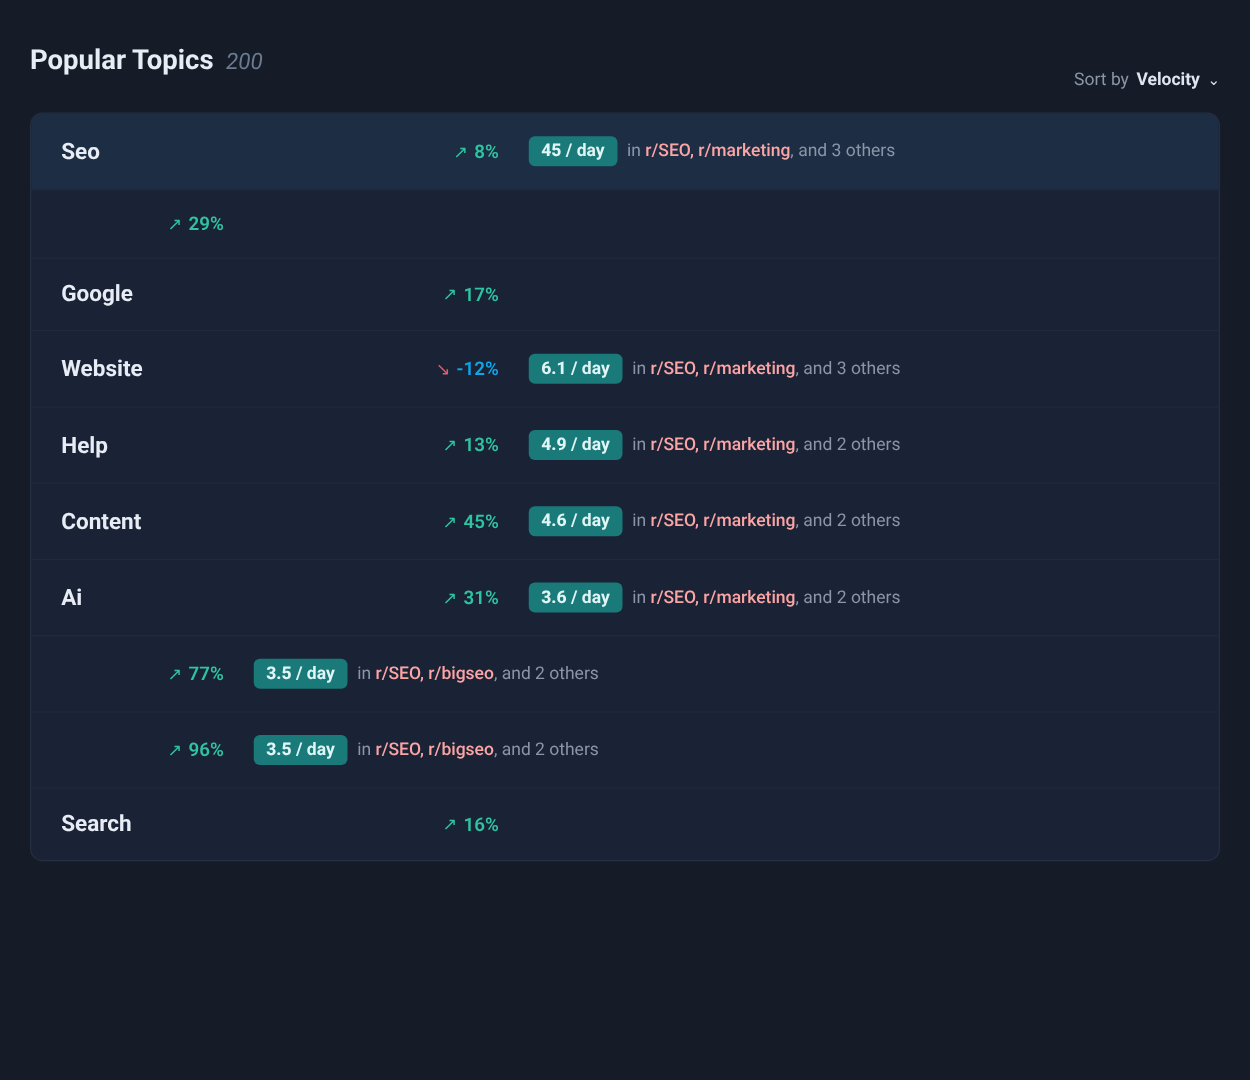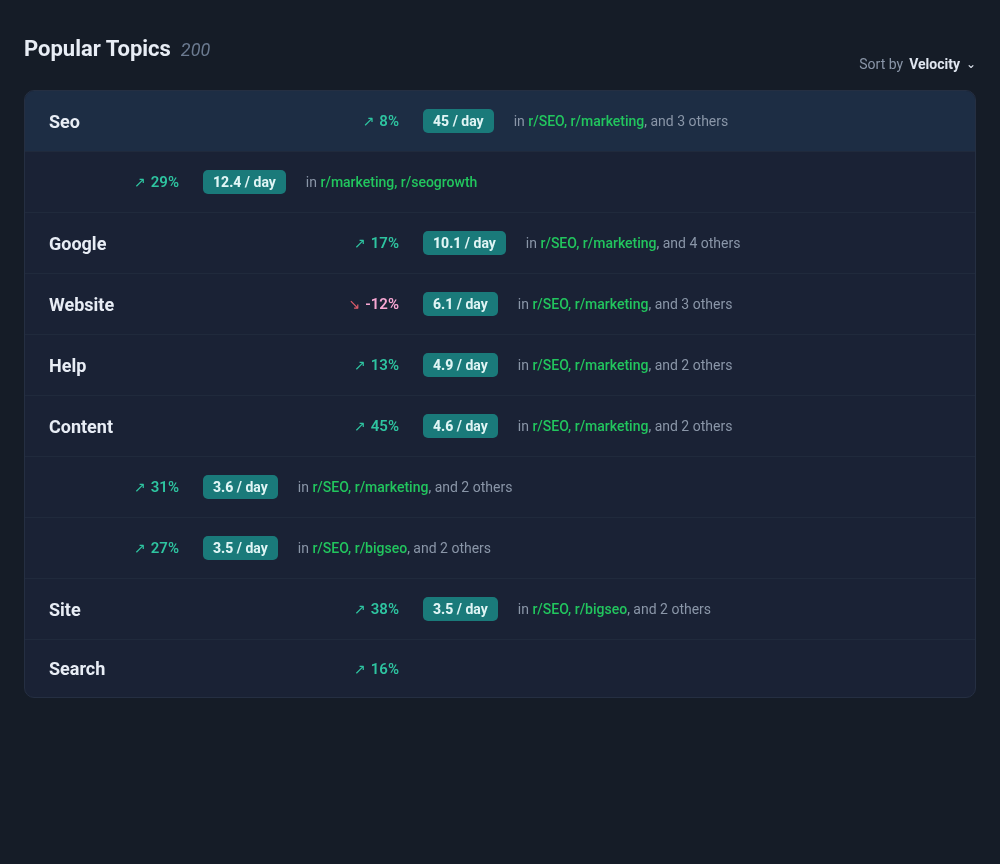--- a/index.html
+++ b/index.html
@@ -122,28 +122,28 @@
     .velocity-percent {
       font-size: 15px;
       font-weight: 600;
     }
 
     .velocity-percent.up {
       color: #2ec4a0;
     }
 
     .velocity-percent.down {
-      color: #f9a8d4;
+      color: #0ea5e9;
     }
 
     .topic-detail {
       flex: 1;
       display: flex;
       align-items: center;
-      gap: 12px;
+      gap: 0;
       padding-left: 24px;
     }
 
     .rate-badge {
       background-color: #1a7a7a;
       color: #e0f5f5;
       padding: 4px 10px;
       border-radius: 5px;
       font-size: 14px;
       font-weight: 700;
@@ -155,21 +155,21 @@
       font-weight: 800;
     }
 
     .rate-context {
       font-size: 14px;
       color: #8a96a8;
       white-space: nowrap;
     }
 
     .rate-context .subreddit {
-      color: #22c55e;
+      color: #fca5a5;
       font-weight: 500;
     }
   </style>
 </head>
 <body>
 
 <div class="header">
   <div class="header-left">
     <span class="header-title">Popular Topics</span>
     <span class="header-count">200</span>
@@ -196,44 +196,26 @@
         <span class="rate-context">
            in <span class="subreddit">r/SEO, r/marketing</span>, and 3 others
         </span>
       </div>
     </div>
     <div class="topic-row">
       <div class="topic-velocity">
         <span class="velocity-icon velocity-up">↗</span>
         <span class="velocity-percent up">29%</span>
       </div>
-      <div class="topic-detail">
-        <span class="rate-badge">
-          <span class="rate-num">12.4</span>
-          <span>/ day</span>
-        </span>
-        <span class="rate-context">
-           in <span class="subreddit">r/marketing, r/seogrowth</span>
-        </span>
-      </div>
     </div>
     <div class="topic-row">
       <div class="topic-name">Google</div>
       <div class="topic-velocity">
         <span class="velocity-icon velocity-up">↗</span>
         <span class="velocity-percent up">17%</span>
-      </div>
-      <div class="topic-detail">
-        <span class="rate-badge">
-          <span class="rate-num">10.1</span>
-          <span>/ day</span>
-        </span>
-        <span class="rate-context">
-           in <span class="subreddit">r/SEO, r/marketing</span>, and 4 others
-        </span>
       </div>
     </div>
     <div class="topic-row">
       <div class="topic-name">Website</div>
       <div class="topic-velocity">
         <span class="velocity-icon velocity-down">↘</span>
         <span class="velocity-percent down">-12%</span>
       </div>
       <div class="topic-detail">
         <span class="rate-badge">
@@ -271,54 +253,54 @@
         <span class="rate-badge">
           <span class="rate-num">4.6</span>
           <span>/ day</span>
         </span>
         <span class="rate-context">
            in <span class="subreddit">r/SEO, r/marketing</span>, and 2 others
         </span>
       </div>
     </div>
     <div class="topic-row">
+      <div class="topic-name">Ai</div>
       <div class="topic-velocity">
         <span class="velocity-icon velocity-up">↗</span>
         <span class="velocity-percent up">31%</span>
       </div>
       <div class="topic-detail">
         <span class="rate-badge">
           <span class="rate-num">3.6</span>
           <span>/ day</span>
         </span>
         <span class="rate-context">
            in <span class="subreddit">r/SEO, r/marketing</span>, and 2 others
         </span>
       </div>
     </div>
     <div class="topic-row">
       <div class="topic-velocity">
         <span class="velocity-icon velocity-up">↗</span>
-        <span class="velocity-percent up">27%</span>
+        <span class="velocity-percent up">77%</span>
       </div>
       <div class="topic-detail">
         <span class="rate-badge">
           <span class="rate-num">3.5</span>
           <span>/ day</span>
         </span>
         <span class="rate-context">
            in <span class="subreddit">r/SEO, r/bigseo</span>, and 2 others
         </span>
       </div>
     </div>
     <div class="topic-row">
-      <div class="topic-name">Site</div>
-      <div class="topic-velocity">
-        <span class="velocity-icon velocity-up">↗</span>
-        <span class="velocity-percent up">38%</span>
+      <div class="topic-velocity">
+        <span class="velocity-icon velocity-up">↗</span>
+        <span class="velocity-percent up">96%</span>
       </div>
       <div class="topic-detail">
         <span class="rate-badge">
           <span class="rate-num">3.5</span>
           <span>/ day</span>
         </span>
         <span class="rate-context">
            in <span class="subreddit">r/SEO, r/bigseo</span>, and 2 others
         </span>
       </div>

